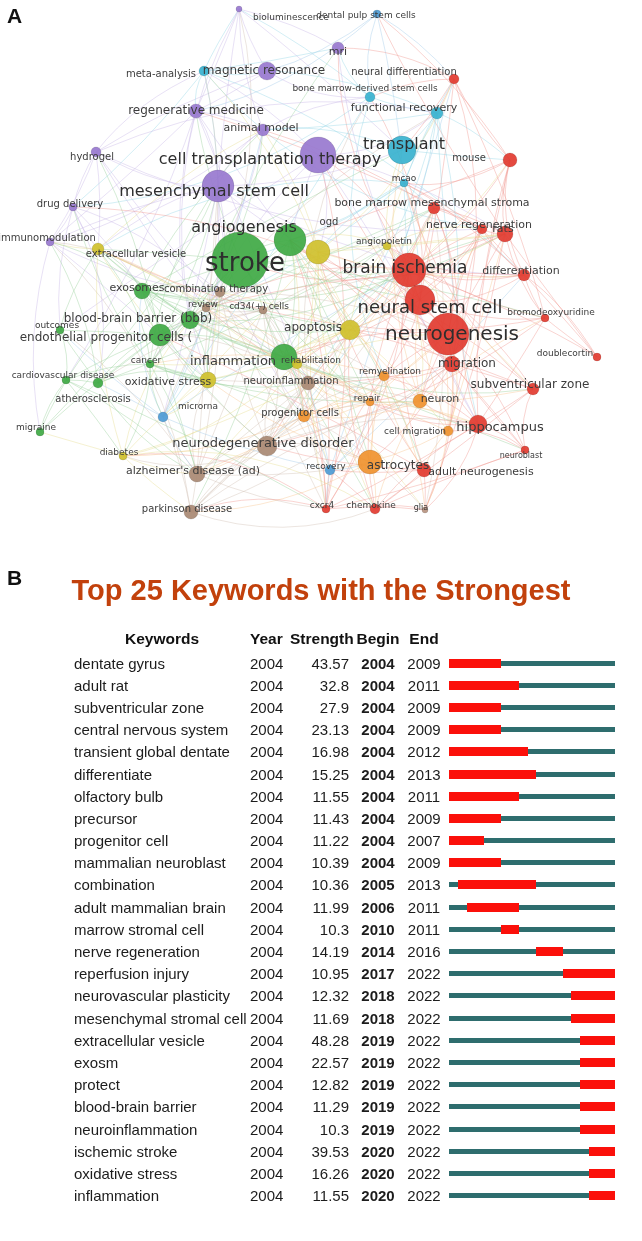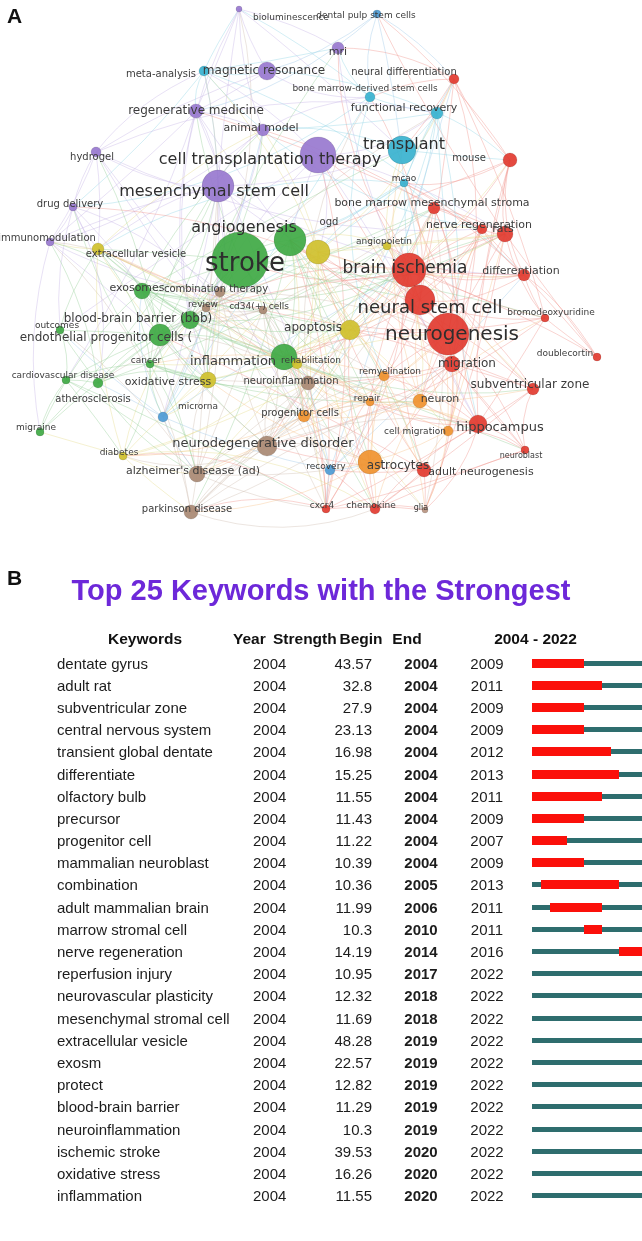--- a/index.html
+++ b/index.html
@@ -5,26 +5,26 @@
   html,body{margin:0;padding:0;background:#f3f3f3;}
   .figure{width:642px;height:1241px;background:#fff;position:relative;margin:0 auto;
           font-family:"Liberation Sans",sans-serif;overflow:hidden;}
   .panel-label{position:absolute;font-weight:bold;font-size:21px;color:#111;}
   #label-a{left:7px;top:4px;}
   #label-b{left:7px;top:566px;}
   .panel-a{position:absolute;left:0;top:0;width:642px;height:558px;}
   .panel-a svg{display:block;}
   .panel-b{position:absolute;left:0;top:558px;width:642px;height:683px;}
   .burst-title{margin:12px 20px 16px 20px;text-align:center;font-size:29px;line-height:1.38;
-               font-weight:bold;color:#6d28d9;letter-spacing:0px;}
+               font-weight:bold;color:#c2410c;letter-spacing:0px;}
   .thead,.trow{display:grid;grid-template-columns:176px 40px 64px 48px 44px 1fr;
-               padding-left:57px;align-items:center;}
+               padding-left:57px;align-items:center;margin-left:17px;}
   .thead{font-weight:bold;font-size:15.5px;color:#111;height:26px;}
   .thead .c-kw{text-align:center;}
-  .trow{height:22.2px;font-size:15px;color:#1c1c1c;gap:20px;}
+  .trow{height:22.2px;font-size:15px;color:#1c1c1c;}
   .c-yr{}
   .c-st{text-align:right;padding-right:5px;}
   .c-bg{text-align:center;font-weight:bold;}
   .c-en{text-align:center;}
   .c-range{text-align:center;}
   .c-bar{position:relative;height:100%;width:166px;margin-left:3px;}
   .bar-base{position:absolute;left:0;top:50%;margin-top:-2.5px;height:5px;width:166px;}
   .bar-red{position:absolute;top:50%;margin-top:-4.5px;height:9px;box-sizing:border-box;}
 </style>
 </head>
@@ -682,21 +682,20 @@
 
   <section class="panel-b">
     <h2 class="burst-title"><span>Top 25 Keywords with the Strongest</span><br></h2>
 
     <div class="thead">
       <span class="c-kw">Keywords</span>
       <span class="c-yr">Year</span>
       <span class="c-st">Strength</span>
       <span class="c-bg">Begin</span>
       <span class="c-en">End</span>
-      <span class="c-range">2004 - 2022</span>
     </div>
 
     <div class="tbody">
       <div class="trow">
         <span class="c-kw">dentate gyrus</span>
         <span class="c-yr">2004</span>
         <span class="c-st">43.57</span>
         <span class="c-bg">2004</span>
         <span class="c-en">2009</span>
         <span class="c-bar">

